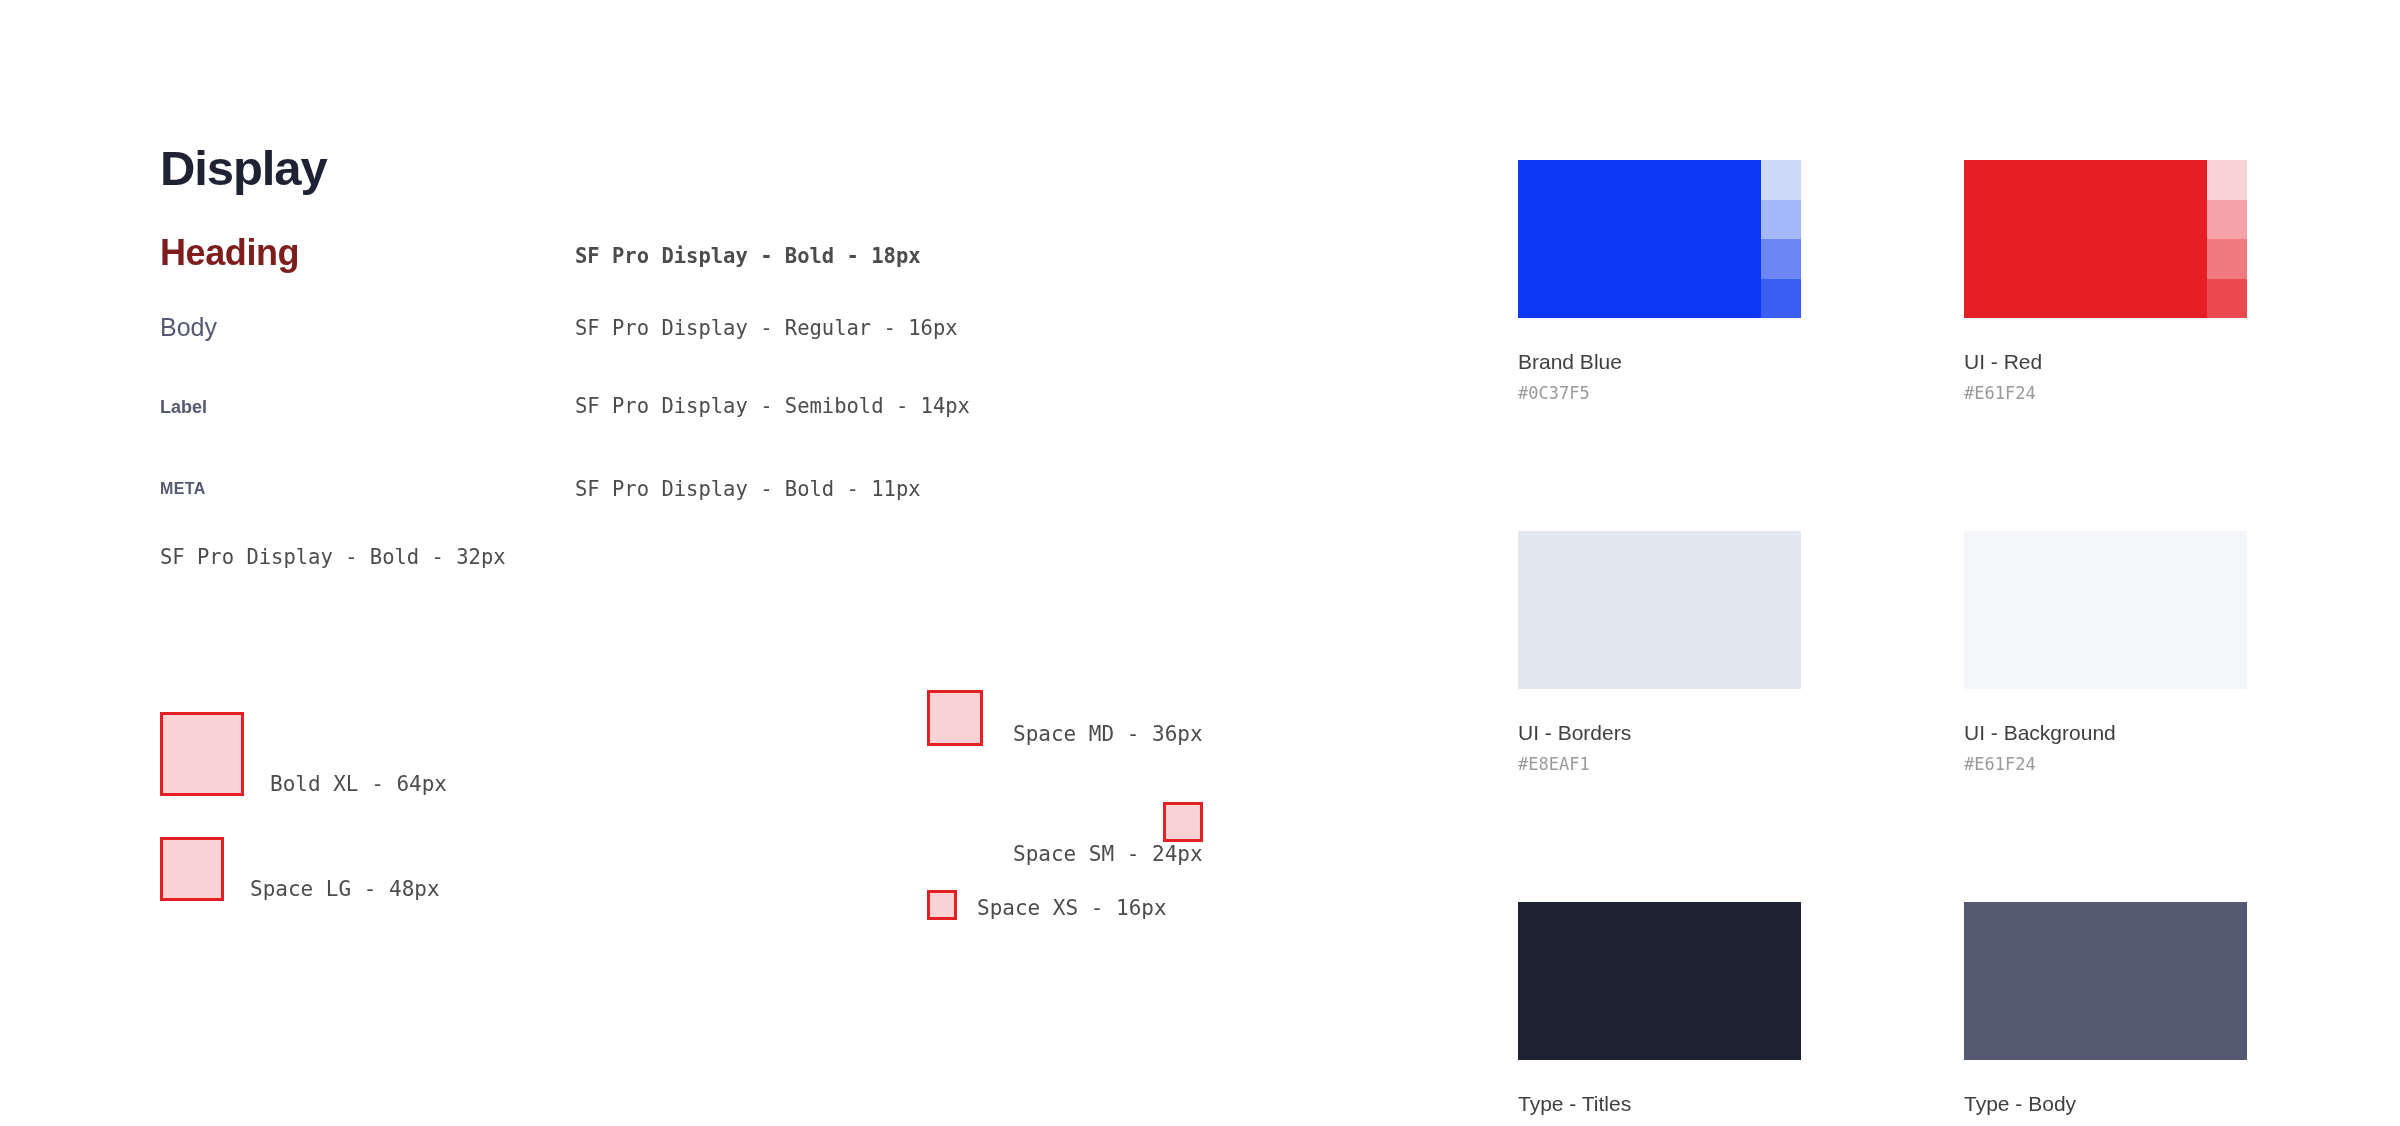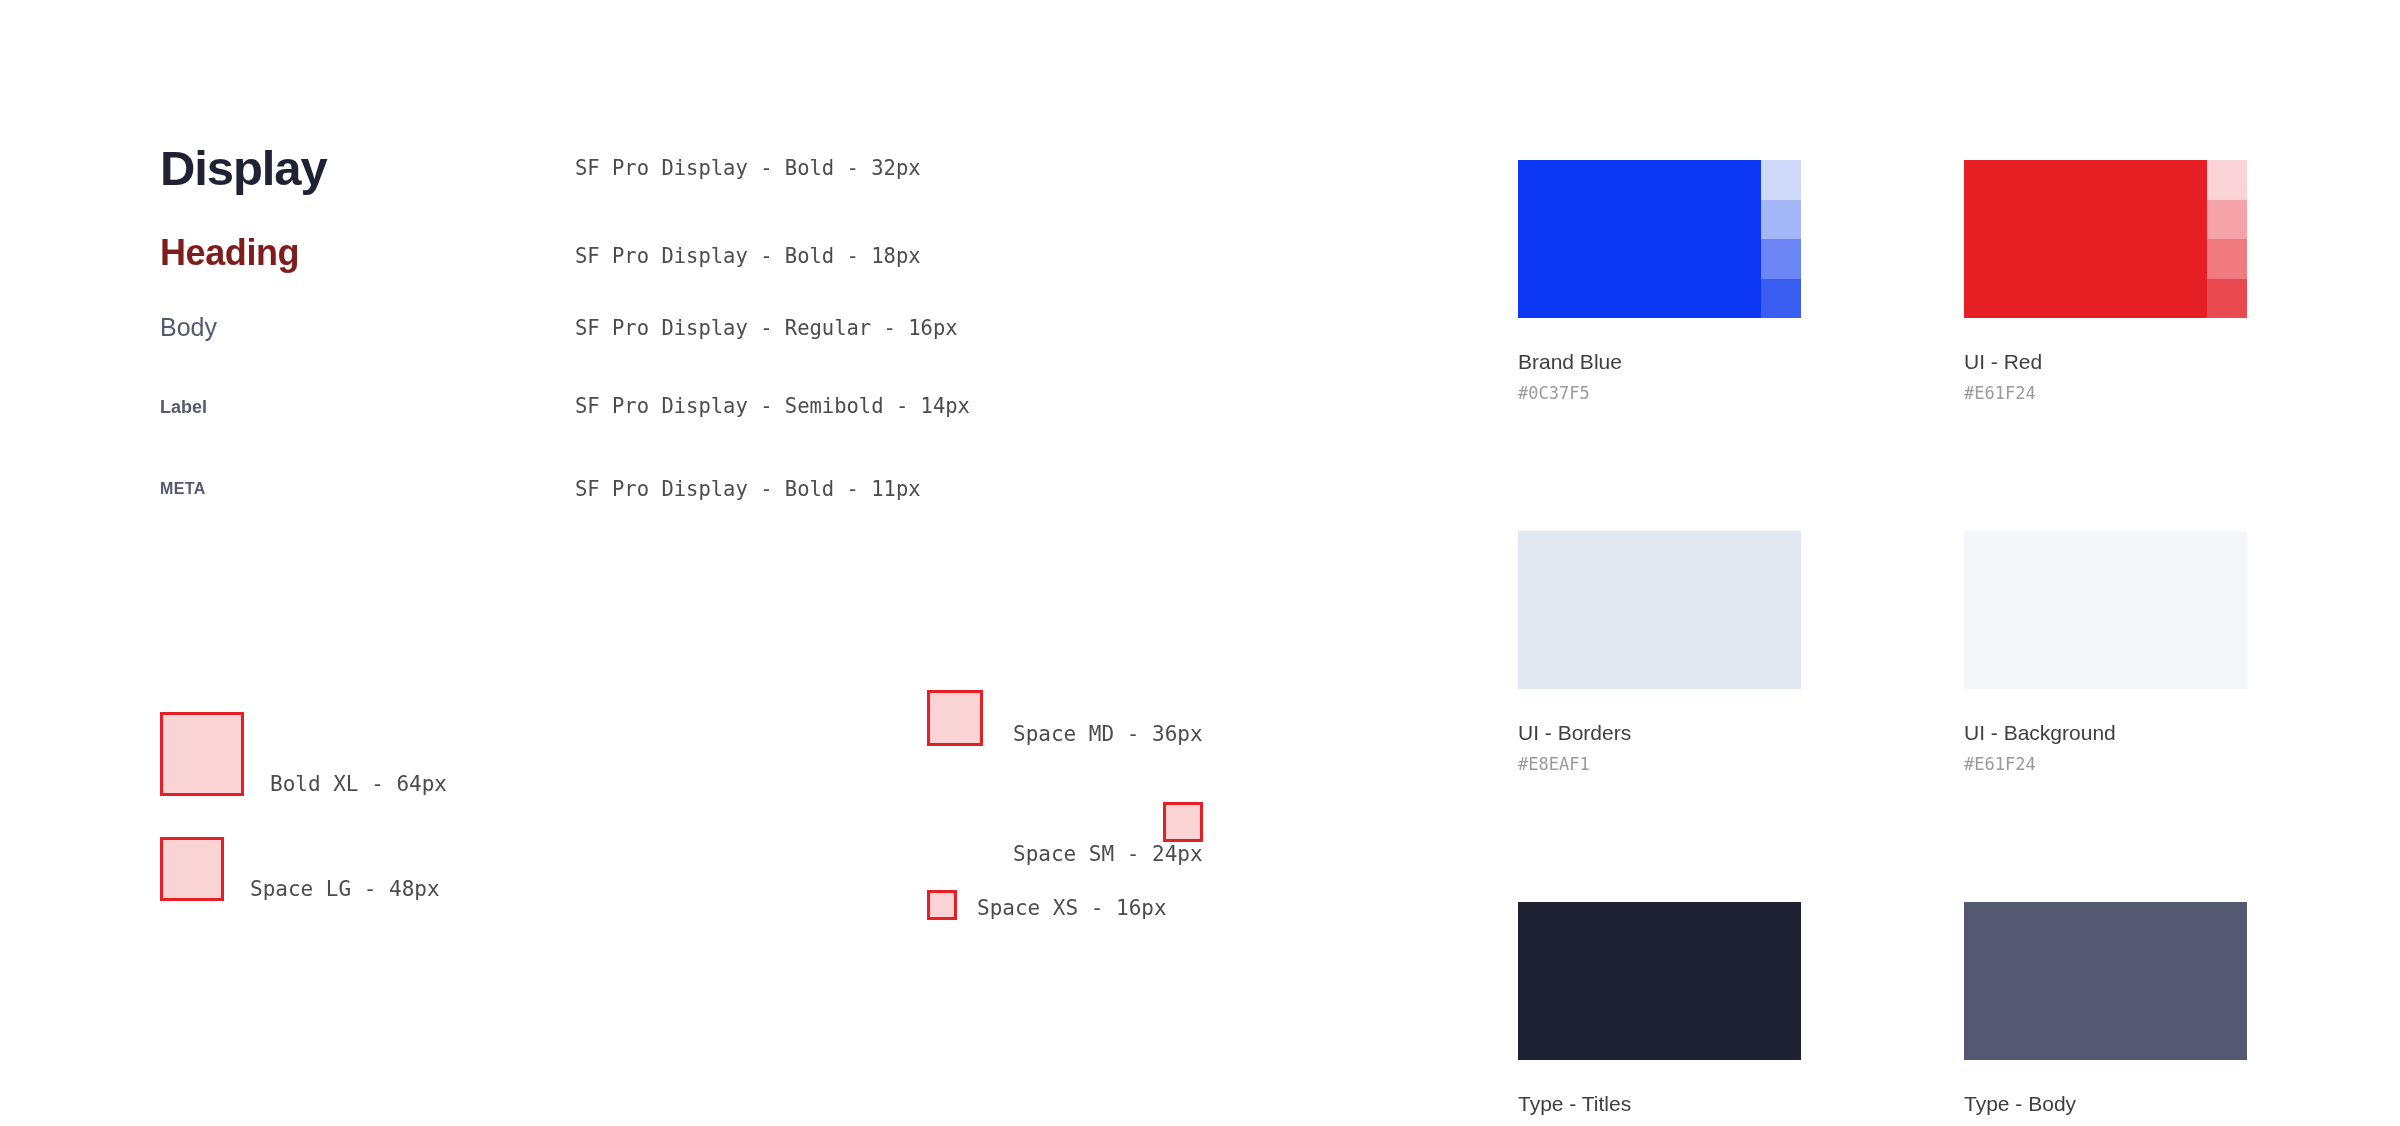--- a/index.html
+++ b/index.html
@@ -39,21 +39,21 @@
     white-space: nowrap;
   }
   .type-spec {
     font-family: "DejaVu Sans Mono", monospace;
     font-size: 20.5px;
     color: #4c4c4c;
     letter-spacing: 0px;
     white-space: nowrap;
   }
 
-  .row-display   { height: 92px; }
+  .row-display   { height: 92px; flex-direction: column; }
   .row-heading   { height: 81px; }
   .row-body      { height: 81px; }
   .row-label     { height: 81px; }
   .row-meta      { height: 60px; }
 
   .sample-display {
     font-size: 49px;
     font-weight: 700;
     color: #1E2233;
     letter-spacing: -1.1px;
@@ -77,21 +77,21 @@
   }
   .sample-meta {
     font-size: 16px;
     font-weight: 700;
     color: #535971;
     letter-spacing: 0.4px;
   }
 
   
   .row-display .type-spec { position: relative; top: -10px; }
-  .row-heading .type-spec { position: relative; top: -2px; }
+  .row-heading .type-spec { position: relative; top: -2px; font-weight: bold; }
   .row-body    .type-spec { position: relative; top: -1px; }
   .row-label   .type-spec { position: relative; top: 0px; }
   .row-meta    .type-spec { position: relative; top: 2px; }
 
   
   .spacing-col {
     position: absolute;
   }
   .spacing-col-left  { left: 160px; top: 690px; }
   .spacing-col-right { left: 927px; top: 690px; }

